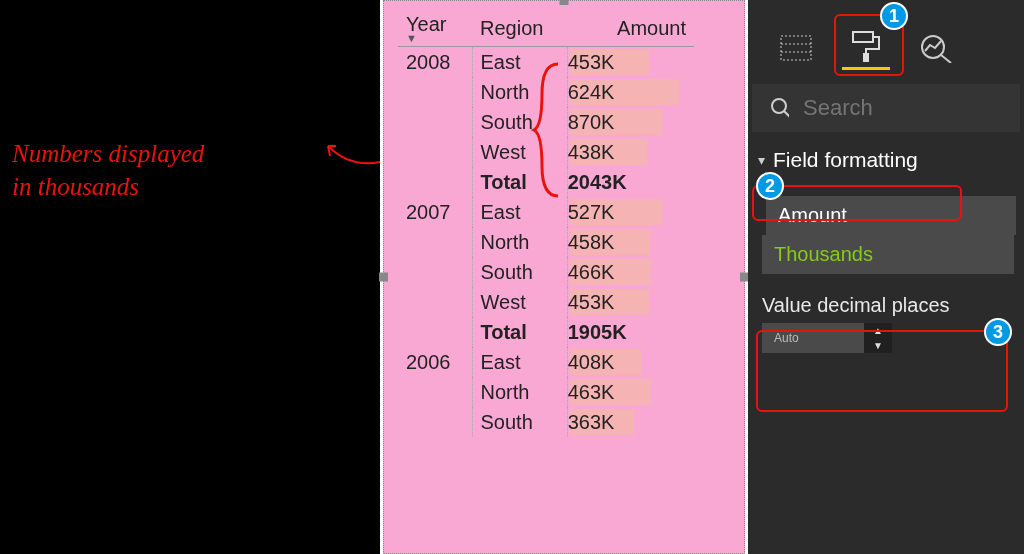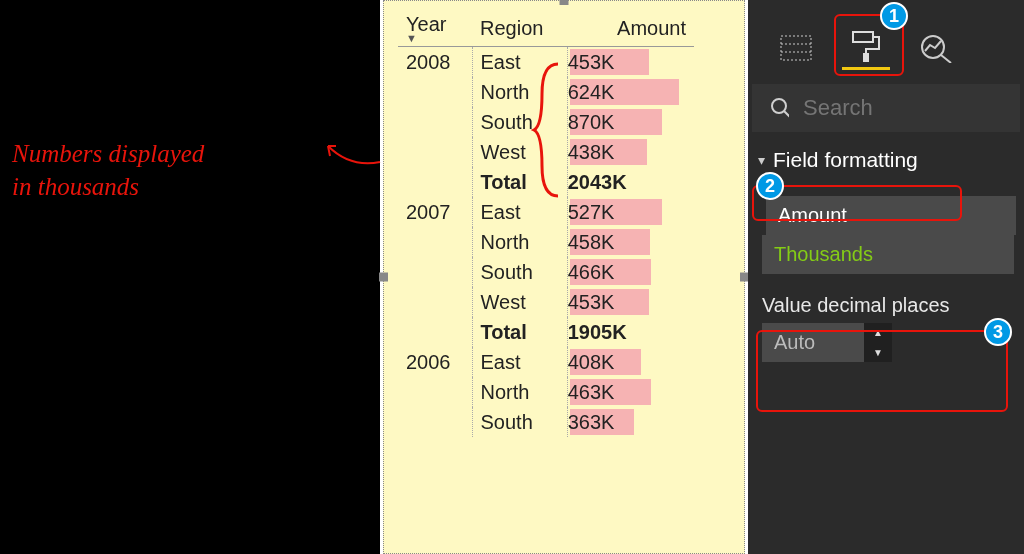--- a/index.html
+++ b/index.html
@@ -32,21 +32,21 @@
   .arrow {
     position: absolute;
     left: 320px; top: 134px;
   }
 
   
   .visual-frame {
     position: absolute;
     left: 383px; top: 0;
     width: 362px; height: 554px;
-    background: #fef9c3;
+    background: #f9a8d4;
     border: 1px dotted #888;
   }
   .table {
     width: 296px;
     margin: 8px 0 0 14px;
     border-collapse: collapse;
     font-size: 20px;
   }
   .table th {
     text-align: left;
@@ -213,21 +213,21 @@
     margin: 0 10px 0 14px;
     display: flex;
     align-items: stretch;
     width: 130px;
   }
   .spinner .sval {
     background: #4a4a4a;
     color: #bcbcbc;
     padding: 8px 12px;
     flex: 1;
-    font-size: 20px;
+    font-size: 12px;
   }
   .spinner .arrows {
     background: #202020;
     width: 28px;
     display: flex;
     flex-direction: column;
   }
   .spinner .arrows div {
     flex: 1;
     color: #ddd;

